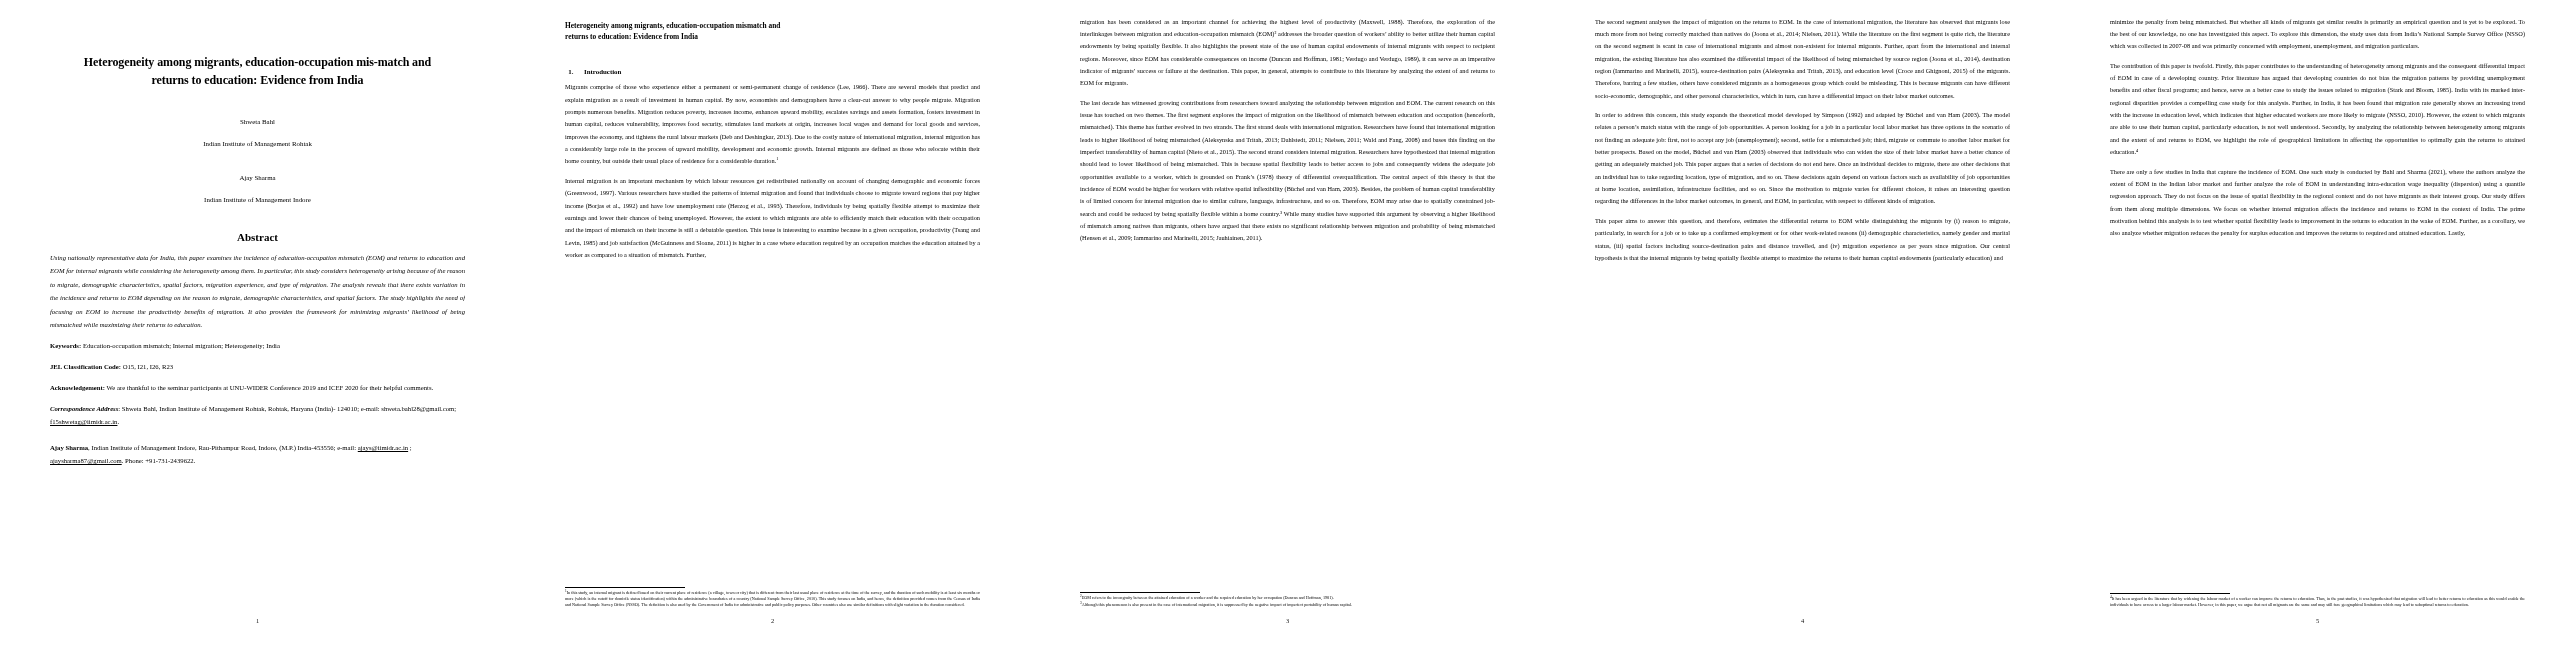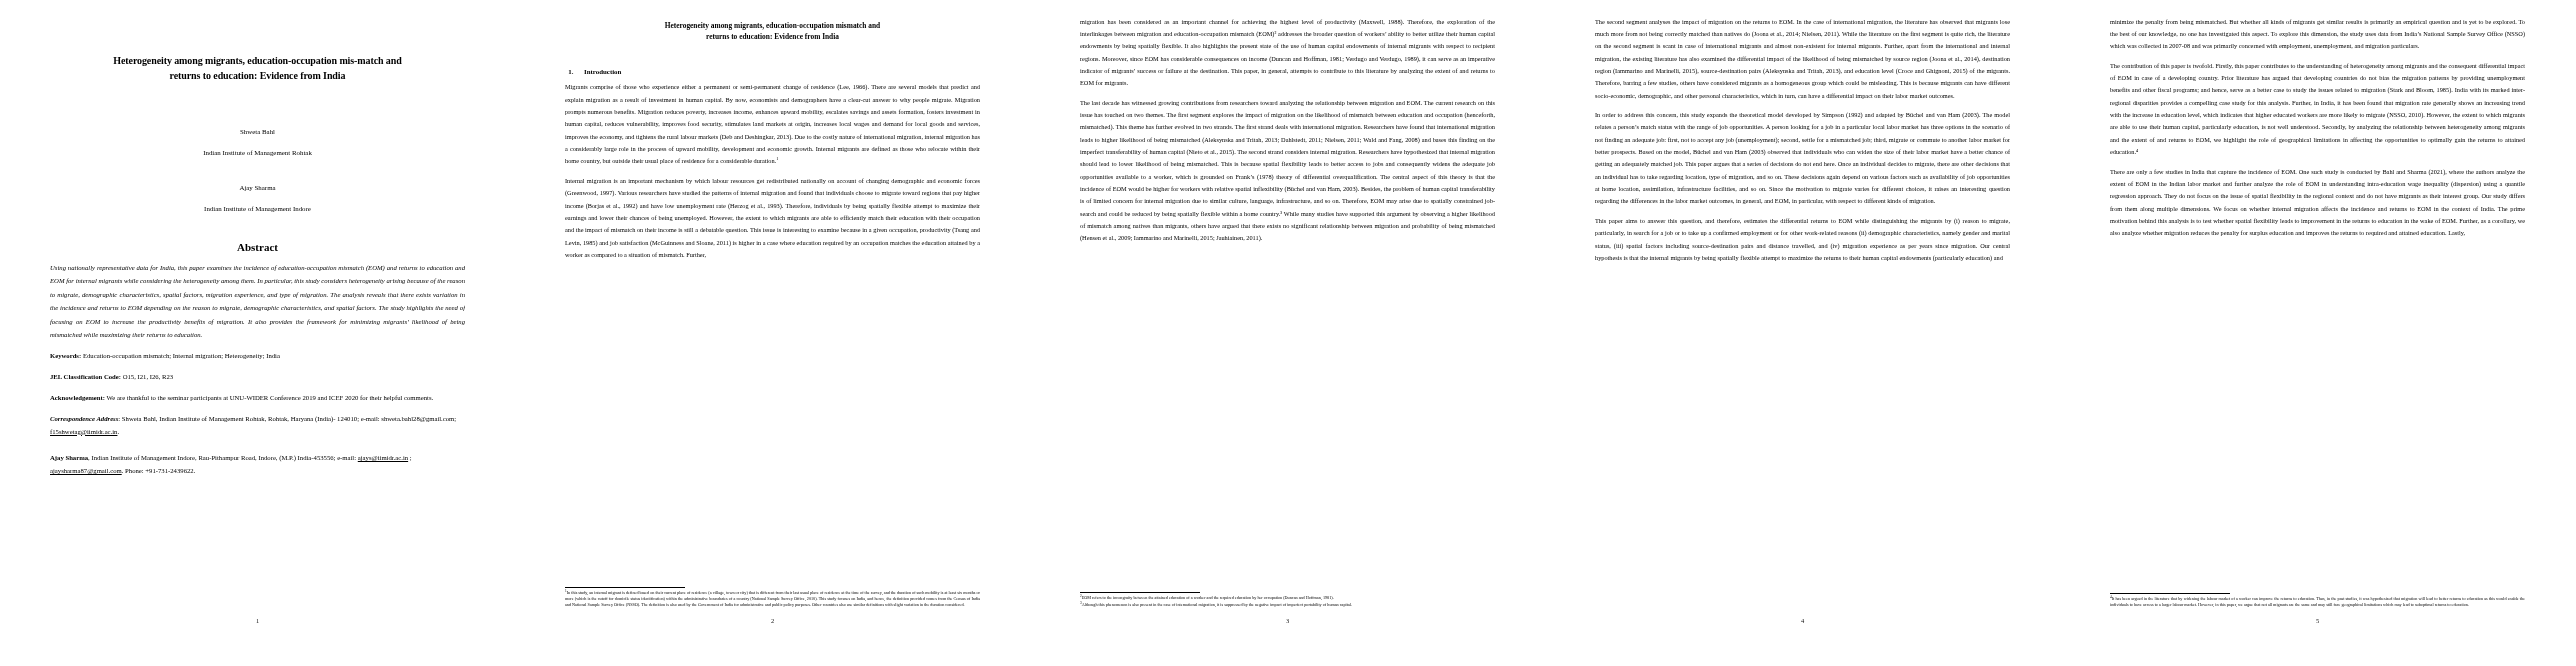--- a/index.html
+++ b/index.html
@@ -47,23 +47,23 @@
     text-align: center;
     font-size: 6.4px;
     line-height: 1;
     color: #111;
   }
 
   
   .doc-title {
     text-align: center;
     font-weight: bold;
-    font-size: 10px;
+    font-size: 12px;
     line-height: 1.55;
-    margin: 16px;
+    margin: 0;
     padding: 0 3.3px;
     letter-spacing: -0.1px;
   }
   .title-page .doc-title { margin-top: 37px; }
 
   .author-name {
     text-align: center;
     font-size: 6.9px;
     margin: 0;
     line-height: 1.4;
@@ -97,21 +97,20 @@
     line-height: 1.95;
     text-align: left;
     margin: 7.8px 0 0 0;
   }
   .meta-line b { font-weight: bold; }
   .meta-line .bi { font-weight: bold; font-style: italic; }
   .u { text-decoration: underline; }
 
   
   .page-head-title {
-    text-align: center;
     font-weight: bold;
     font-size: 7.4px;
     line-height: 1.5;
     margin: 4.4px 0 0 0;
   }
   .section-head {
     font-weight: bold;
     font-size: 6.9px;
     margin: 25.6px 0 6.7px 0;
     padding-left: 19px;

